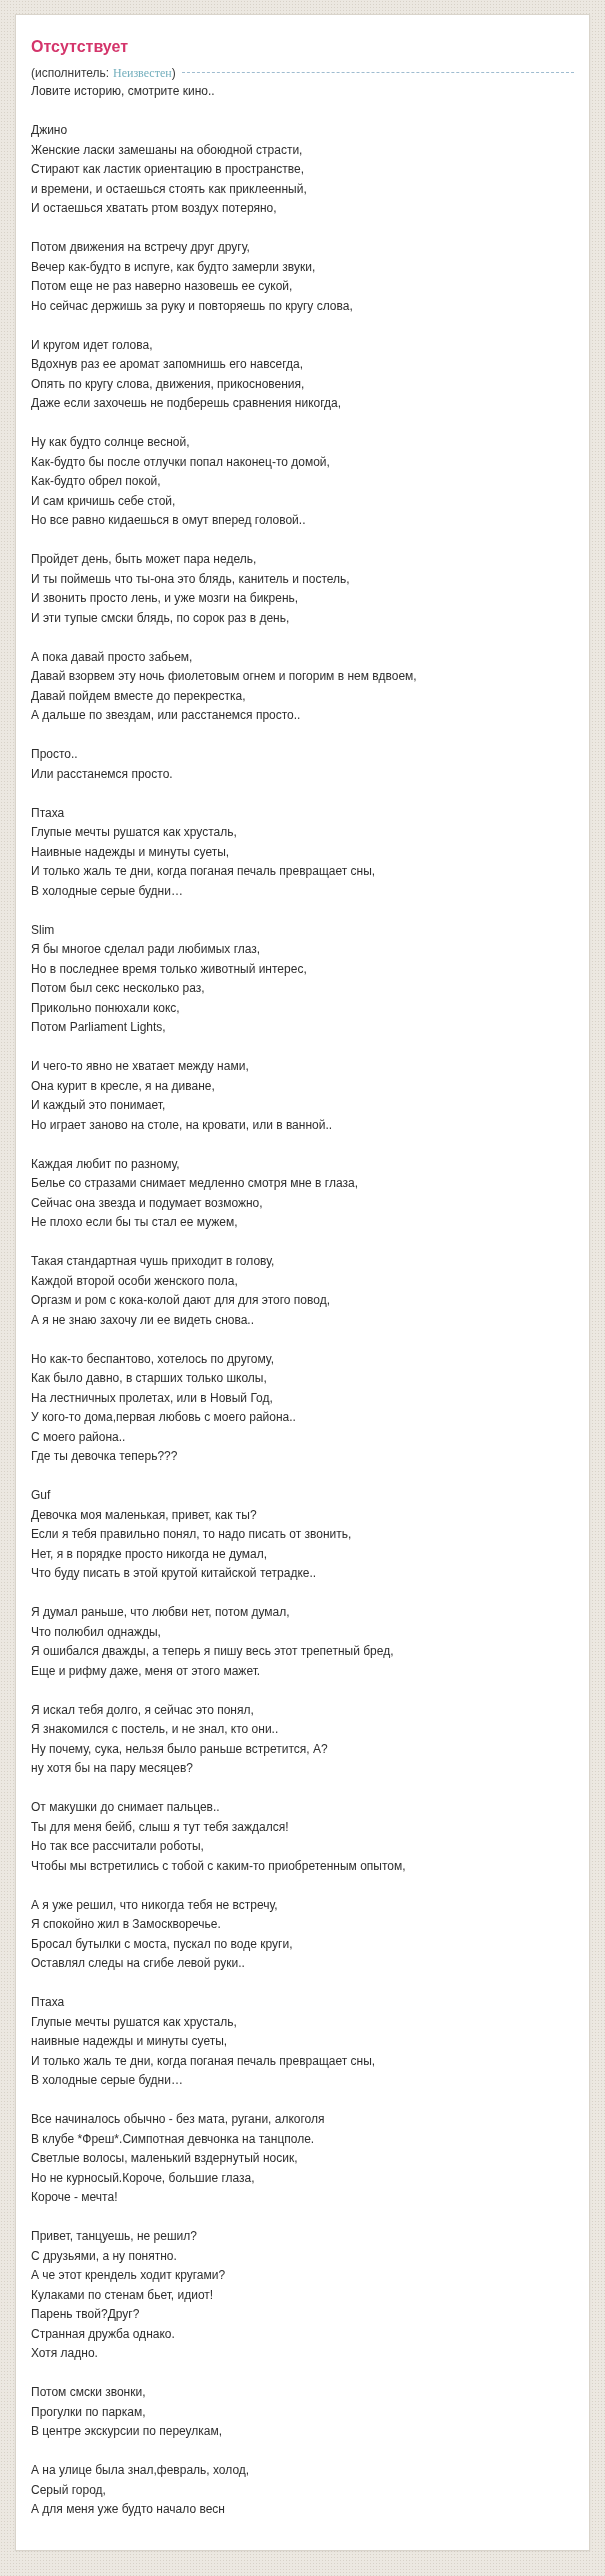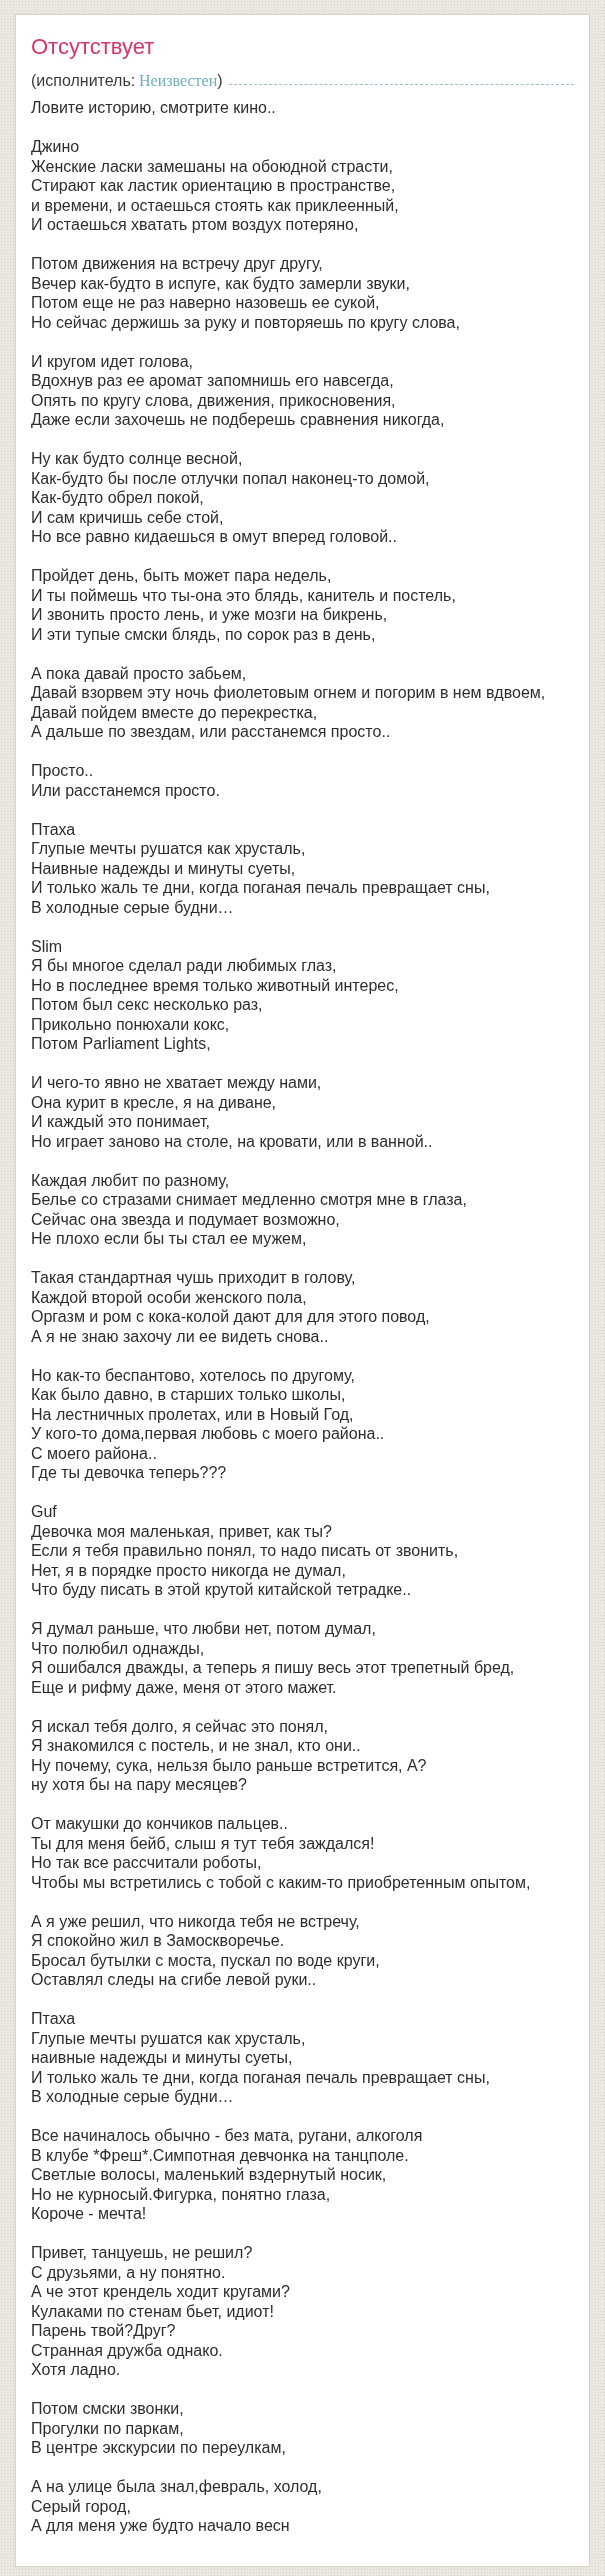--- a/index.html
+++ b/index.html
@@ -19,44 +19,44 @@
     width:575px;
     margin:0 auto;
     background:#ffffff;
     border:0.8px solid #d9d4cb;
     box-shadow:0 0.8px 2.3px rgba(0,0,0,0.06);
     padding:19.7px 15px 30px 15px;
     min-height:2526px;
   }
   h1.title {
     margin:0;
-    font-size:22px;
+    font-size:16px;
     line-height:23px;
-    font-weight:400;
+    font-weight:700;
   }
   .artist-row {
     display:flex;
-    align-items:flex-end;
-    margin-top:15px;
-    font-size:16px;
+    align-items:center;
+    margin-top:8px;
+    font-size:12px;
     line-height:15px;
     color:#3b3b3b;
   }
   .artist-prefix { margin-right:3.8px; white-space:nowrap; }
   .artist-link { text-decoration:none; white-space:nowrap;font-family:Liberation Serif, serif; }
   .artist-suffix { white-space:nowrap; }
   .divider-filler {
     flex:1 1 auto;
     border-bottom:0.8px dashed #9fbcd0;
     margin:0 0 3px 6px;
     height:0.8px;
   }
   .lyrics {
-    margin-top:10px;
-    font-size:16px;
+    margin-top:1px;
+    font-size:12px;
     line-height:19.5px;
     color:#2e2e2e;
   }
   .stanza { margin:19.5px 0 0 0; }
   .stanza:first-child { margin-top:0; }
   .line { min-height:19.5px; }
 </style>
 </head>
 <body>
 
@@ -168,21 +168,21 @@
         <div class="line">Я ошибался дважды, а теперь я пишу весь этот трепетный бред,</div>
         <div class="line">Еще и рифму даже, меня от этого мажет.</div>
       </div>
       <div class="stanza">
         <div class="line">Я искал тебя долго, я сейчас это понял,</div>
         <div class="line">Я знакомился с постель, и не знал, кто они..</div>
         <div class="line">Ну почему, сука, нельзя было раньше встретится, А?</div>
         <div class="line">ну хотя бы на пару месяцев?</div>
       </div>
       <div class="stanza">
-        <div class="line">От макушки до кончиков пальцев..</div>
+        <div class="line">От макушки до снимает пальцев..</div>
         <div class="line">Ты для меня бейб, слыш я тут тебя заждался!</div>
         <div class="line">Но так все рассчитали роботы,</div>
         <div class="line">Чтобы мы встретились с тобой с каким-то приобретенным опытом,</div>
       </div>
       <div class="stanza">
         <div class="line">А я уже решил, что никогда тебя не встречу,</div>
         <div class="line">Я спокойно жил в Замоскворечье.</div>
         <div class="line">Бросал бутылки с моста, пускал по воде круги,</div>
         <div class="line">Оставлял следы на сгибе левой руки..</div>
       </div>
@@ -190,21 +190,21 @@
         <div class="line">Птаха</div>
         <div class="line">Глупые мечты рушатся как хрусталь,</div>
         <div class="line">наивные надежды и минуты суеты,</div>
         <div class="line">И только жаль те дни, когда поганая печаль превращает сны,</div>
         <div class="line">В холодные серые будни…</div>
       </div>
       <div class="stanza">
         <div class="line">Все начиналось обычно - без мата, ругани, алкоголя</div>
         <div class="line">В клубе *Фреш*.Симпотная девчонка на танцполе.</div>
         <div class="line">Светлые волосы, маленький вздернутый носик,</div>
-        <div class="line">Но не курносый.Фигурка, понятно глаза,</div>
+        <div class="line">Но не курносый.Короче, большие глаза,</div>
         <div class="line">Короче - мечта!</div>
       </div>
       <div class="stanza">
         <div class="line">Привет, танцуешь, не решил?</div>
         <div class="line">С друзьями, а ну понятно.</div>
         <div class="line">А че этот крендель ходит кругами?</div>
         <div class="line">Кулаками по стенам бьет, идиот!</div>
         <div class="line">Парень твой?Друг?</div>
         <div class="line">Странная дружба однако.</div>
         <div class="line">Хотя ладно.</div>

